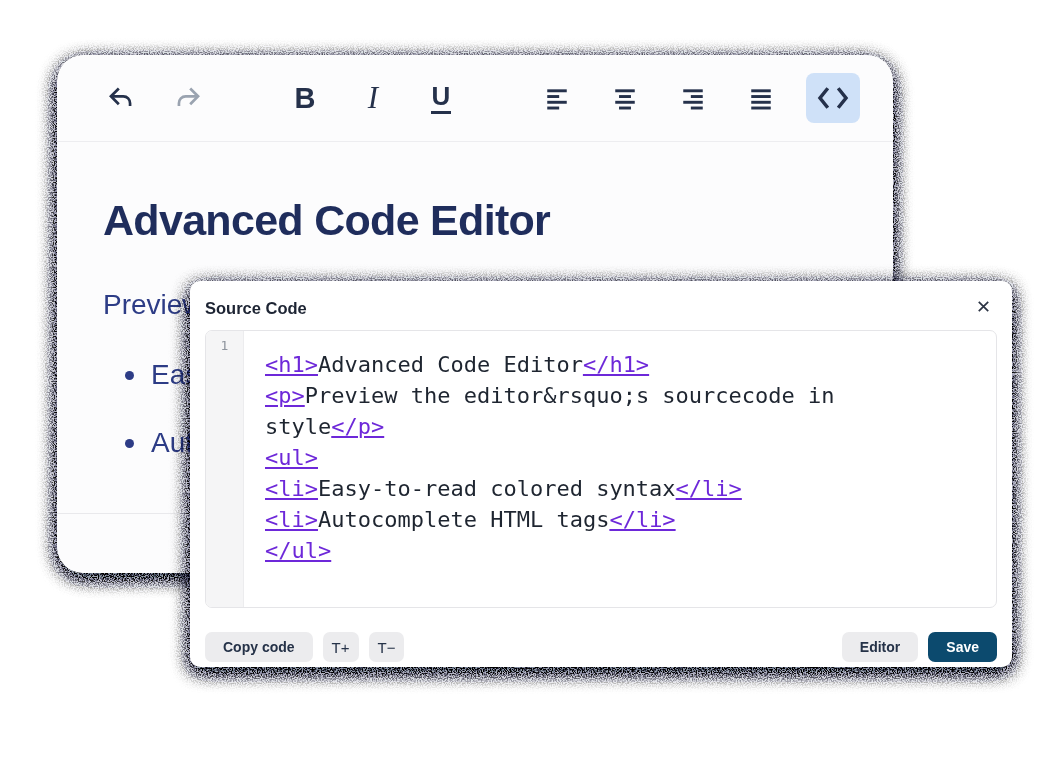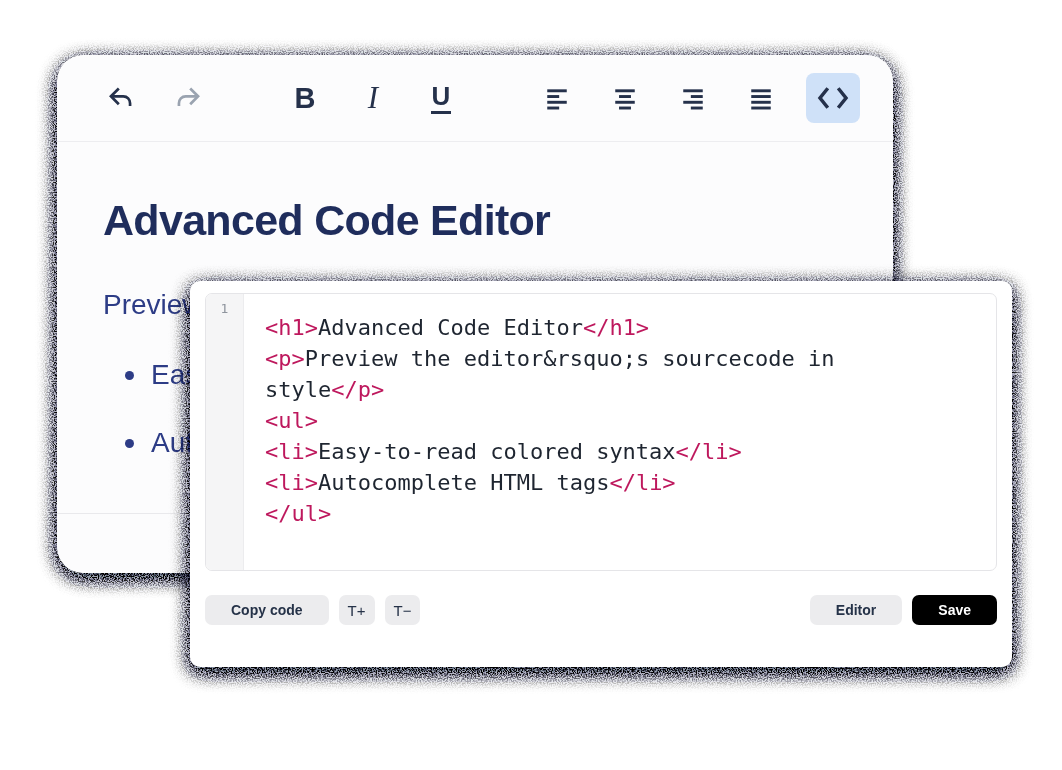--- a/index.html
+++ b/index.html
@@ -83,35 +83,35 @@
     padding-top: 7px; text-align: center;
     font-family: "DejaVu Sans Mono", monospace;
     font-size: 13px; color: #8f959e;
   }
   .code-content {
     flex: 1 1 auto; padding: 18px 12px 0 21px;
     font-family: "DejaVu Sans Mono", monospace;
     font-size: 22px; line-height: 31px;
     color: #1e2530; white-space: pre; overflow: hidden;
   }
-  .tok-tag { color: #be185d; }
+  .tok-tag { color: #6d28d9; text-decoration: underline; }
   .tok-text { color: #1e2530; }
 
   .dlg-footer {
     margin-top: 24px; flex: 0 0 30px;
     display: flex; align-items: center; gap: 10px;
   }
   .btn {
-    height: 30px; padding: 0 26px; border: none; border-radius: 7px;
+    height: 30px; padding: 0 18px; border: none; border-radius: 7px;
     background: #ececee; color: #253248;
     font-family: "Liberation Sans", sans-serif;
     font-size: 14px; font-weight: 700; cursor: pointer;
   }
   .btn-sm { padding: 0 9px; font-weight: 500; font-size: 15px; }
-  .btn-primary { background: #000000; color: #ffffff; }
+  .btn-primary { background: #0c4a6e; color: #ffffff; }
   .spacer { flex: 1 1 auto; }
 </style>
 </head>
 <body>
 
 <svg width="0" height="0" style="position:absolute" aria-hidden="true">
   <defs>
     <filter id="grainShadow" x="-15%" y="-15%" width="130%" height="130%">
       <feGaussianBlur in="SourceAlpha" stdDeviation="9" result="blur"></feGaussianBlur>
       <feComponentTransfer in="blur" result="spread">
@@ -232,20 +232,30 @@
     </div>
 
     <div class="statusbar"></div>
   </div>
 
   <svg class="grain g-dialog" width="962" height="526">
     <rect x="70" y="75" width="822" height="386" rx="12" fill="#1c2244" filter="url(#grainShadow)"></rect>
   </svg>
 
   <div class="dialog">
+    <div class="dlg-header">
+      <span class="dlg-title">Source Code</span>
+      <button class="dlg-close">
+        <span>
+          <svg width="17" height="17" viewBox="0 0 18 18" fill="none" stroke="currentColor" stroke-width="1.8">
+            <path d="M4 4 L14 14 M14 4 L4 14"></path>
+          </svg>
+        </span>
+      </button>
+    </div>
 
     <div class="code-box">
       <div class="gutter">
         <span>1</span>
       </div>
       <div class="code-content" id="code-lines"><div class="code-row"><span class="tok-tag">&lt;h1&gt;</span><span class="tok-text">Advanced Code Editor</span><span class="tok-tag">&lt;/h1&gt;</span></div><div class="code-row"><span class="tok-tag">&lt;p&gt;</span><span class="tok-text">Preview the editor&amp;rsquo;s sourcecode in</span></div><div class="code-row"><span class="tok-text">style</span><span class="tok-tag">&lt;/p&gt;</span></div><div class="code-row"><span class="tok-tag">&lt;ul&gt;</span></div><div class="code-row"><span class="tok-tag">&lt;li&gt;</span><span class="tok-text">Easy-to-read colored syntax</span><span class="tok-tag">&lt;/li&gt;</span></div><div class="code-row"><span class="tok-tag">&lt;li&gt;</span><span class="tok-text">Autocomplete HTML tags</span><span class="tok-tag">&lt;/li&gt;</span></div><div class="code-row"><span class="tok-tag">&lt;/ul&gt;</span></div></div>
     </div>
 
     <div class="dlg-footer">
       <button class="btn">Copy code</button>

